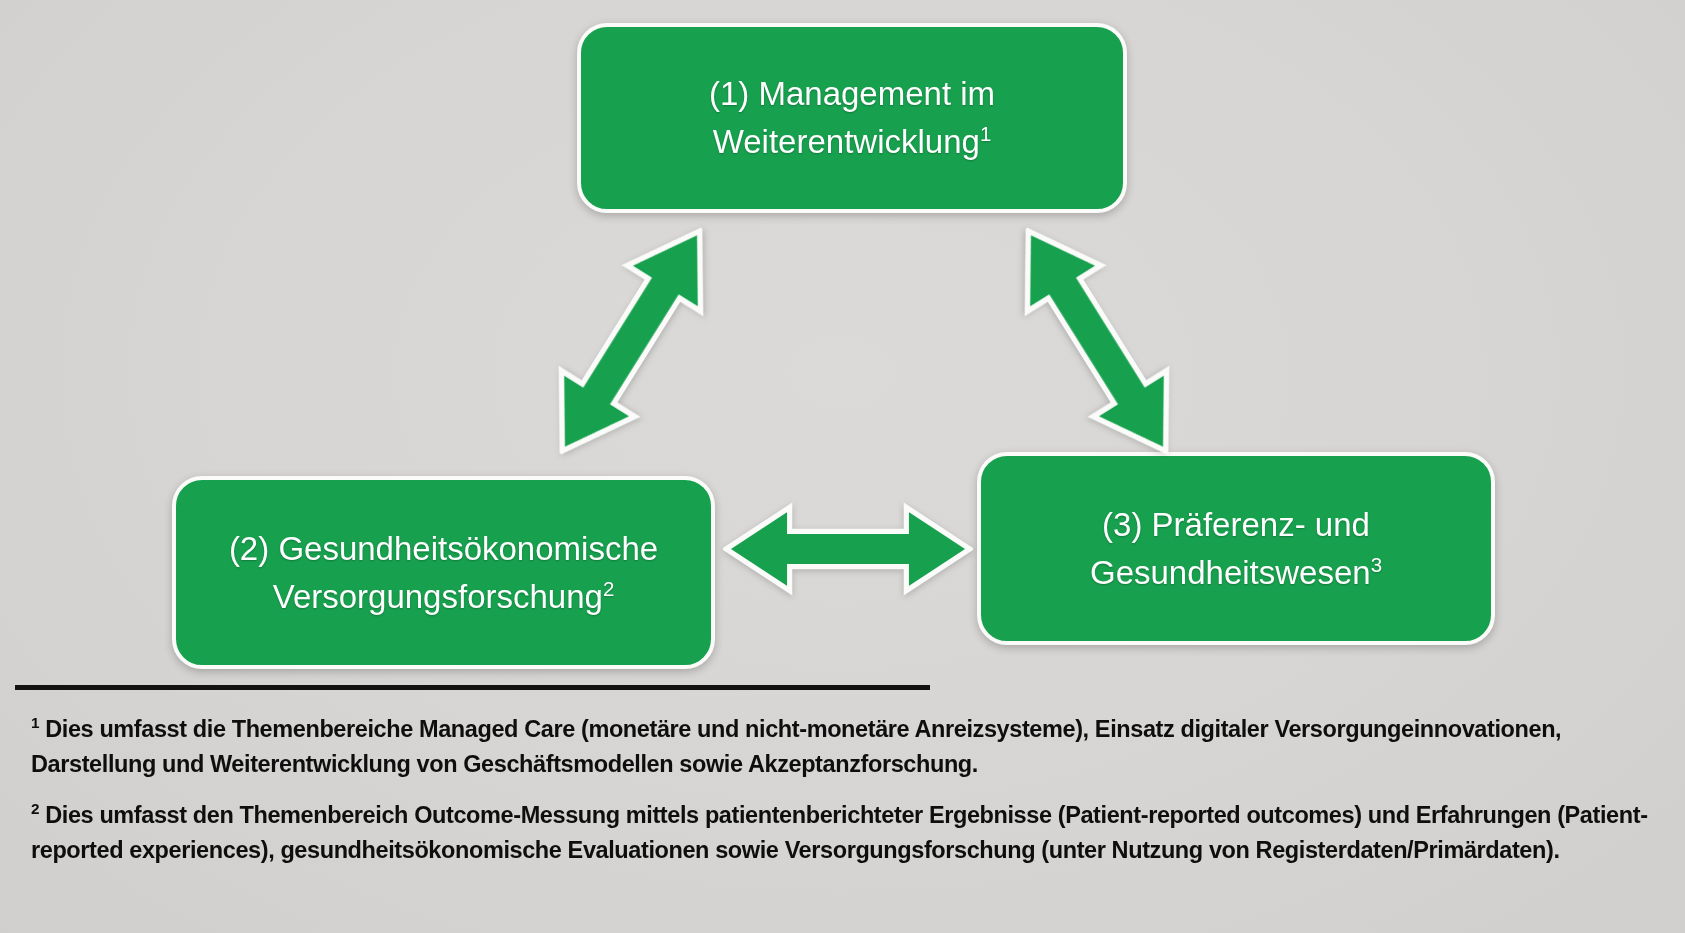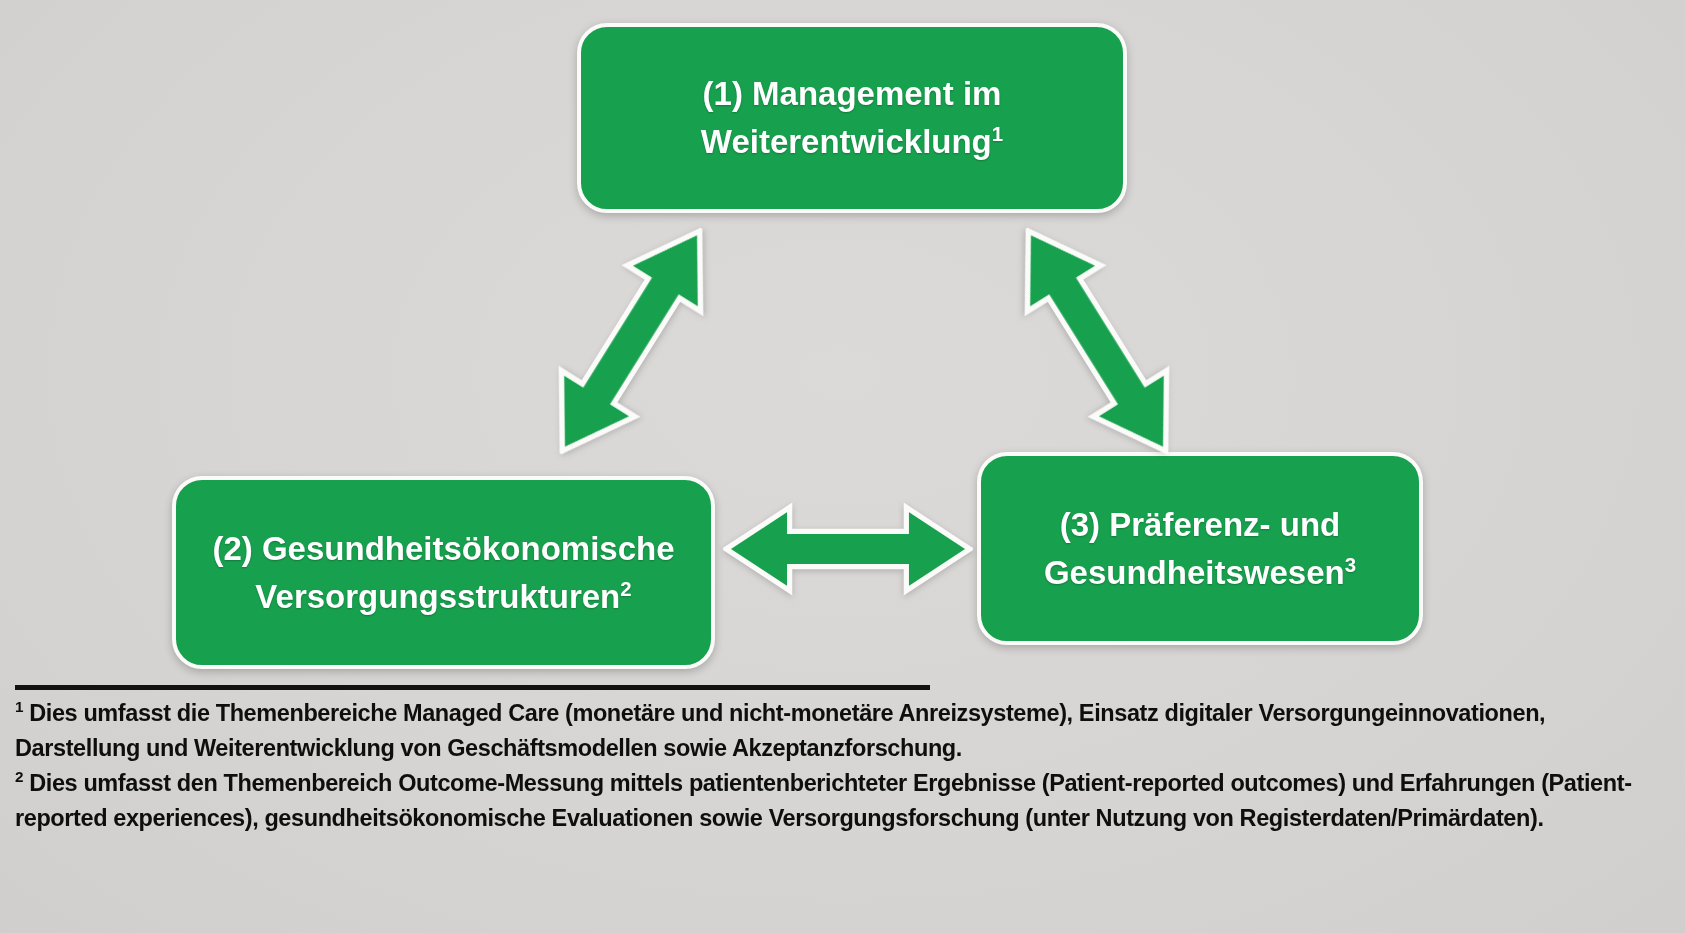--- a/index.html
+++ b/index.html
@@ -25,32 +25,32 @@
     border-radius: 30px;
     box-sizing: border-box;
     box-shadow: 0 3px 8px rgba(0,0,0,0.22);
     display: flex;
     align-items: center;
     justify-content: center;
     text-align: center;
   }
   .node-label {
     color: #ffffff;
-    font-weight: bold;
+    font-weight: normal;
     font-size: 33px;
     line-height: 1.45;
     text-shadow: 0 1px 2px rgba(0,0,0,0.25);
   }
   .node-label sup {
     font-size: 0.62em;
     line-height: 0;
   }
   #node-1 { left: 577px; top: 23px;  width: 550px; height: 190px; }
   #node-2 { left: 172px; top: 476px; width: 543px; height: 193px; align-items: center; }
-  #node-3 { left: 977px; top: 452px; width: 446px; height: 193px; }
+  #node-3 { left: 977px; top: 452px; width: 518px; height: 193px; }
 
   .arrow {
     position: absolute;
     filter: drop-shadow(0 2px 3px rgba(0,0,0,0.18));
   }
   .arrow svg { display: block; width: 100%; height: 100%; }
   #arrow-left-diagonal {
     left: 498px; top: 287px; width: 266px; height: 108px;
     transform: rotate(-58deg);
   }
@@ -71,39 +71,39 @@
   .footnotes {
     position: absolute;
     left: 15px; top: 696px;
     width: 1655px;
     color: #0e0e0e;
     font-weight: bold;
     font-size: 23.5px;
     line-height: 35px;
     letter-spacing: -0.4px;
   }
-  .footnotes p { margin: 0; }
+  .footnotes p { margin: 16px; }
   .footnotes sup { font-size: 0.65em; line-height: 0; }
 </style>
 </head>
 <body>
 
 <div class="canvas">
 
   <div class="node" id="node-1">
     <div class="node-label">
       <span>(1) Management im</span><br>
       <span>Weiterentwicklung</span><sup>1</sup>
     </div>
   </div>
 
   <div class="node" id="node-2">
     <div class="node-label">
       <span>(2) Gesundheitsökonomische</span><br>
-      <span>Versorgungsstrukturen</span><sup>2</sup>
+      <span>Versorgungsforschung</span><sup>2</sup>
     </div>
   </div>
 
   <div class="node" id="node-3">
     <div class="node-label">
       <span>(3) Präferenz- und</span><br>
       <span>Gesundheitswesen</span><sup>3</sup>
     </div>
   </div>
 

